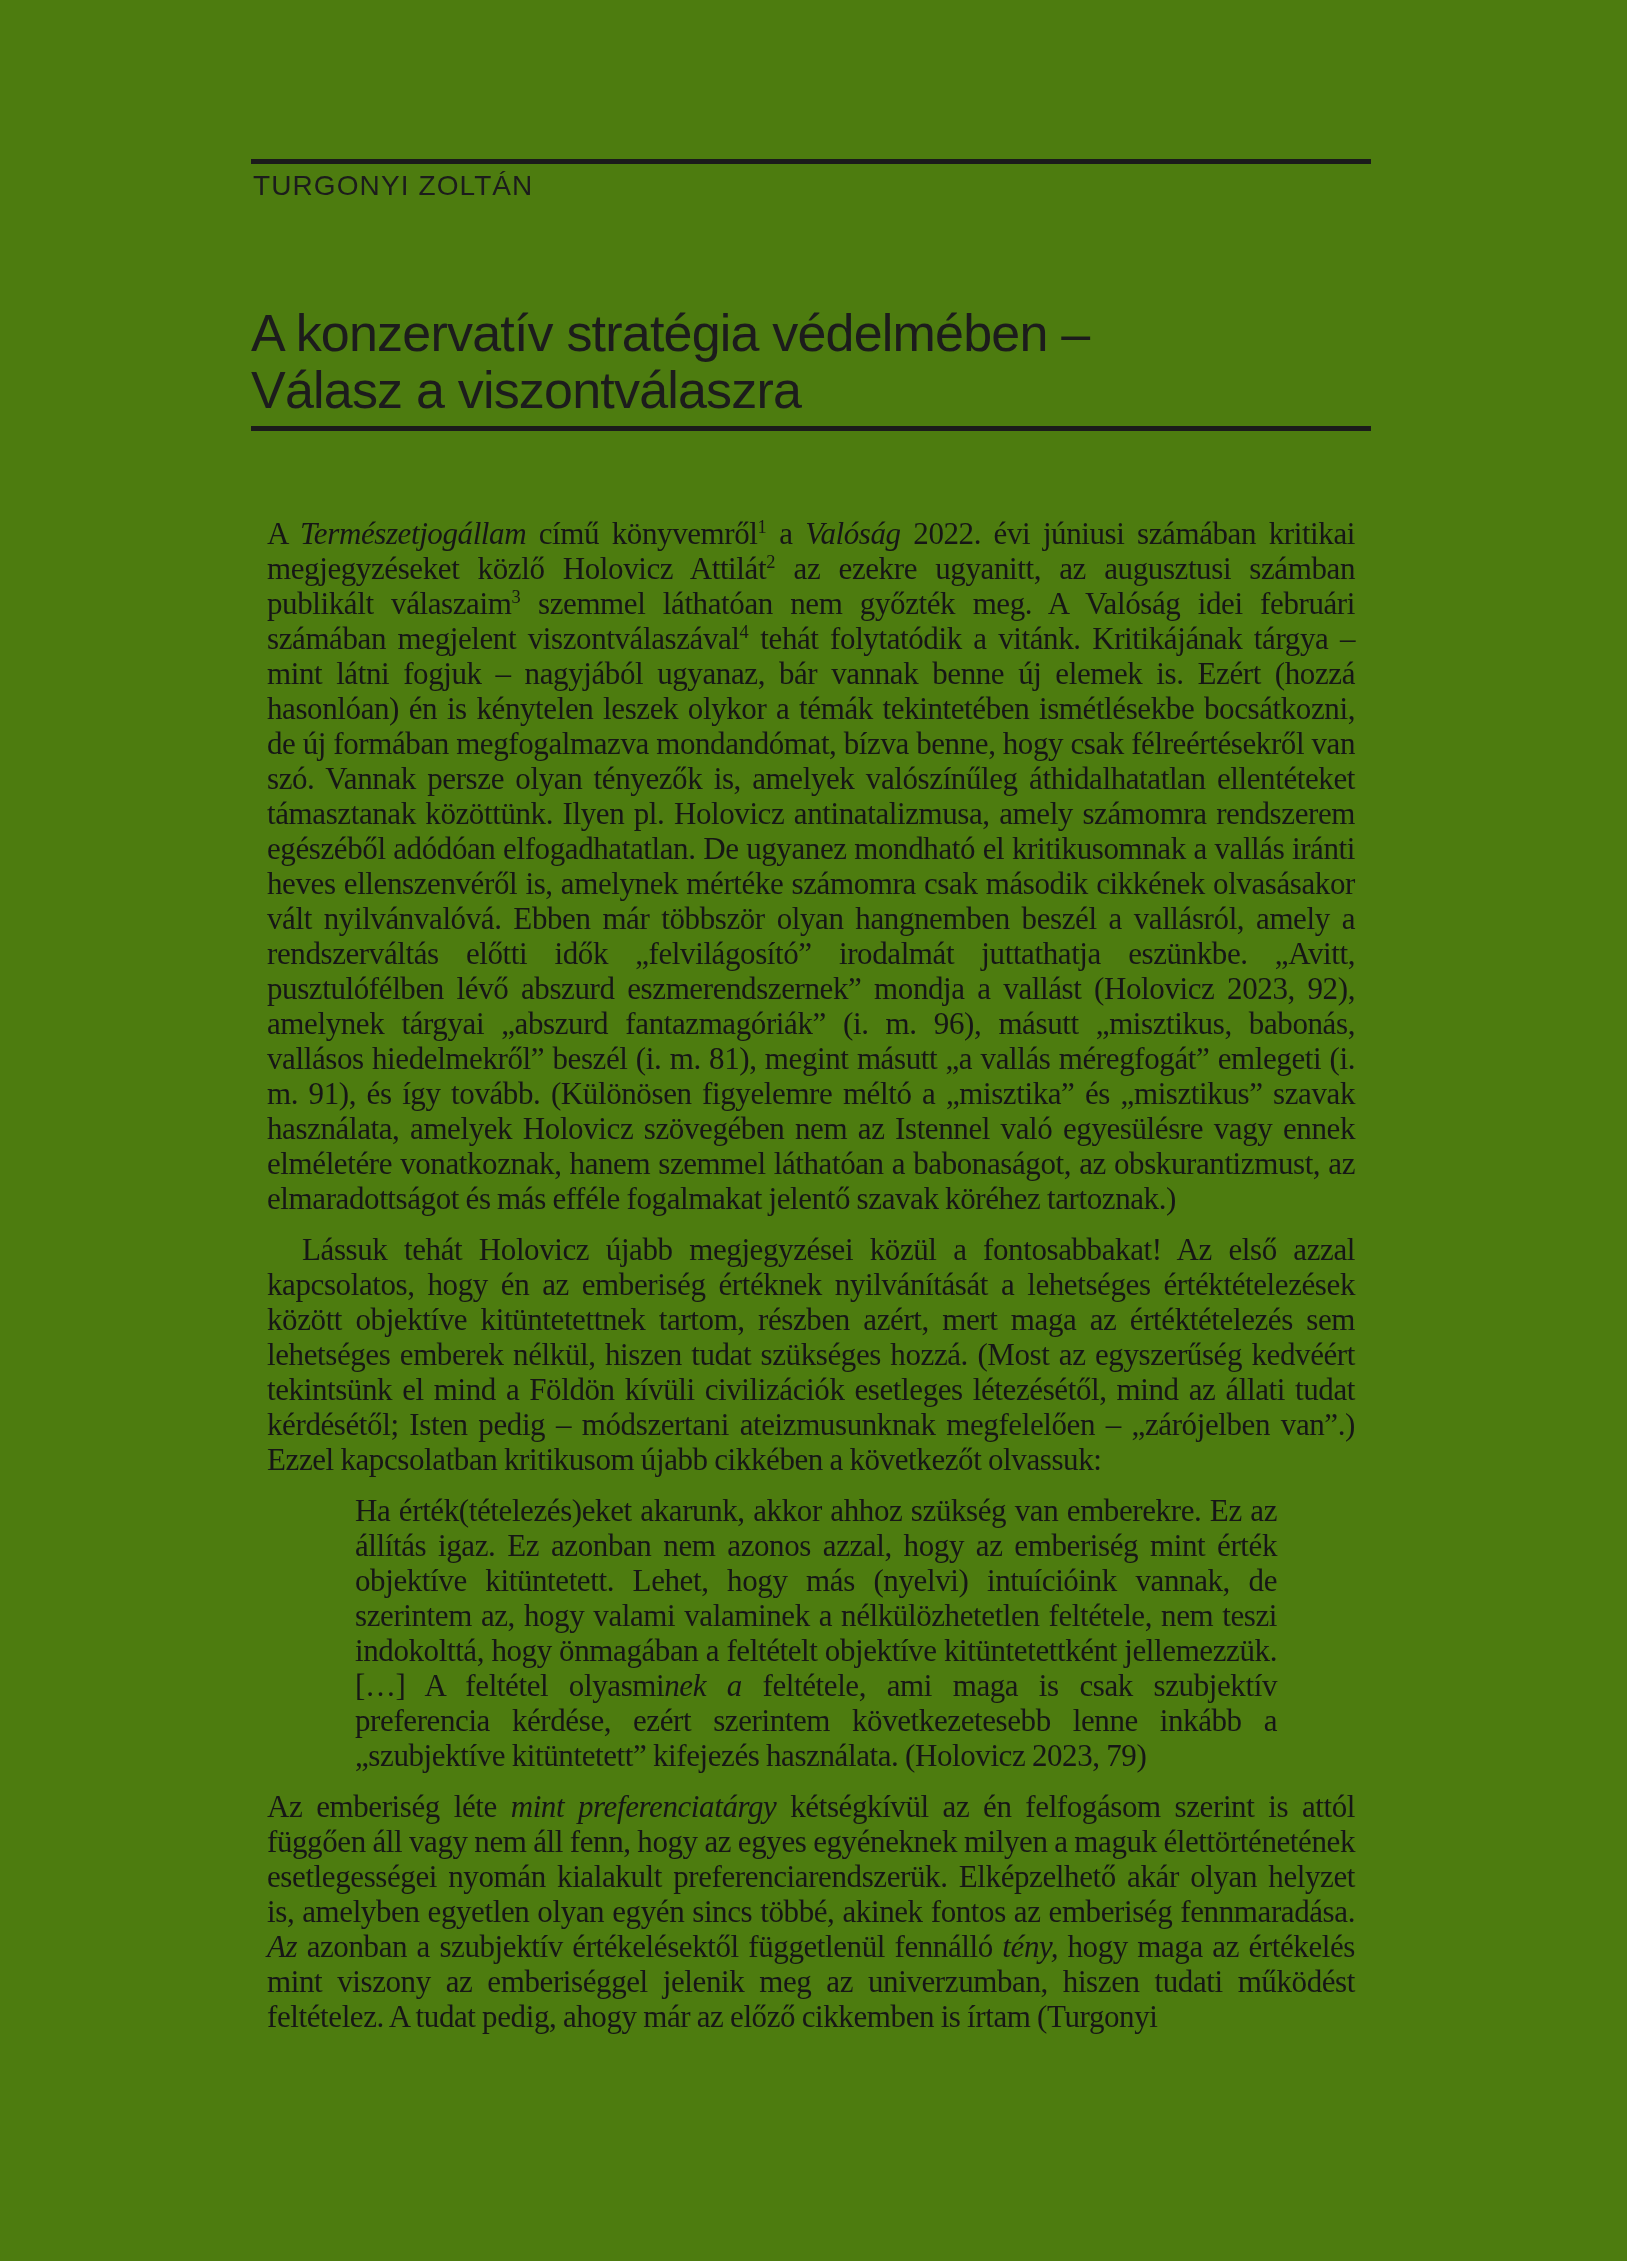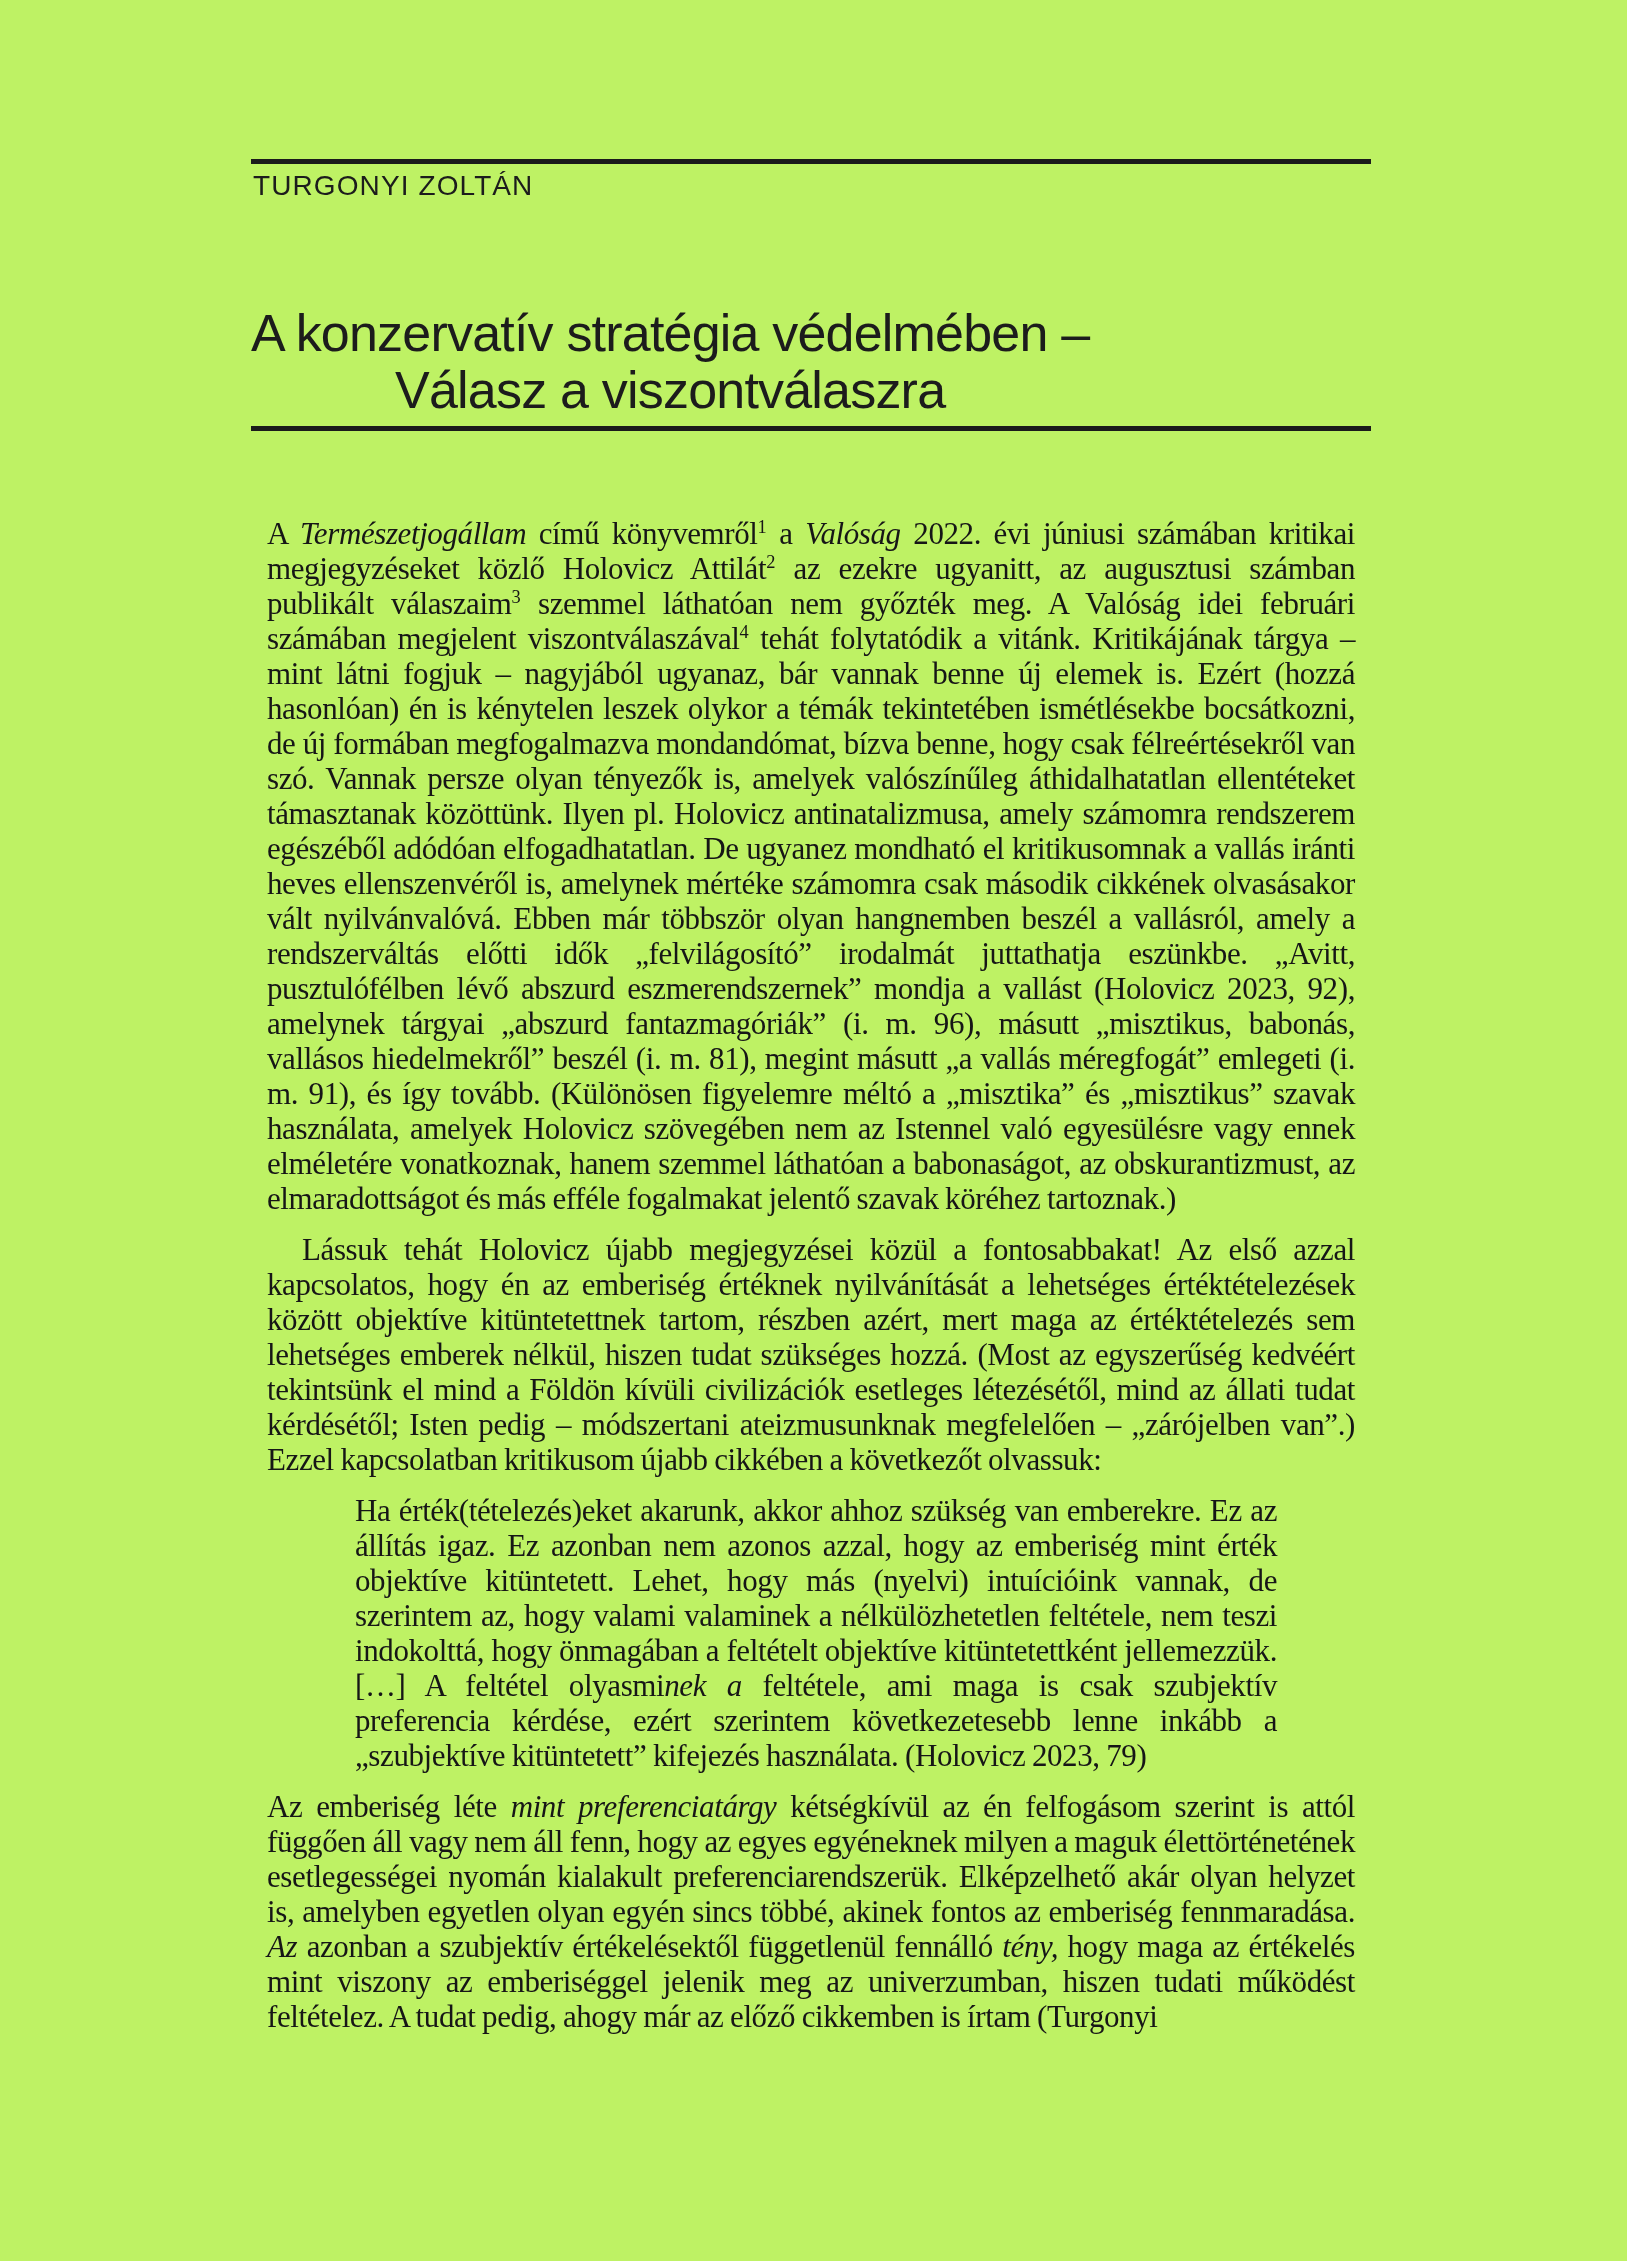--- a/index.html
+++ b/index.html
@@ -4,21 +4,21 @@
 <style>
   html, body {
     margin: 0;
     padding: 0;
     background: #ffffff;
   }
   .page {
     position: relative;
     width: 1628px;
     height: 2261px;
-    background: #bef264;
+    background: #4d7c0f;
     overflow: hidden;
     font-family: "Liberation Serif", serif;
     color: #161616;
   }
   .rule {
     position: absolute;
     left: 251px;
     width: 1120px;
     height: 5.4px;
     background: #1b1b1b;
@@ -48,21 +48,20 @@
   }
   .article-title {
     position: absolute;
     left: 251px;
     top: 305px;
     font-family: "Liberation Sans", sans-serif;
     font-size: 52px;
     line-height: 57px;
     letter-spacing: -0.8px;
     color: #1c1c1c;
-    text-align: center;
   }
   .content {
     position: absolute;
     left: 251px;
     top: 500px;
     width: 1120px;
     font-size: 31px;
     line-height: 35px;
     text-align: justify;
     letter-spacing: -0.4px;

